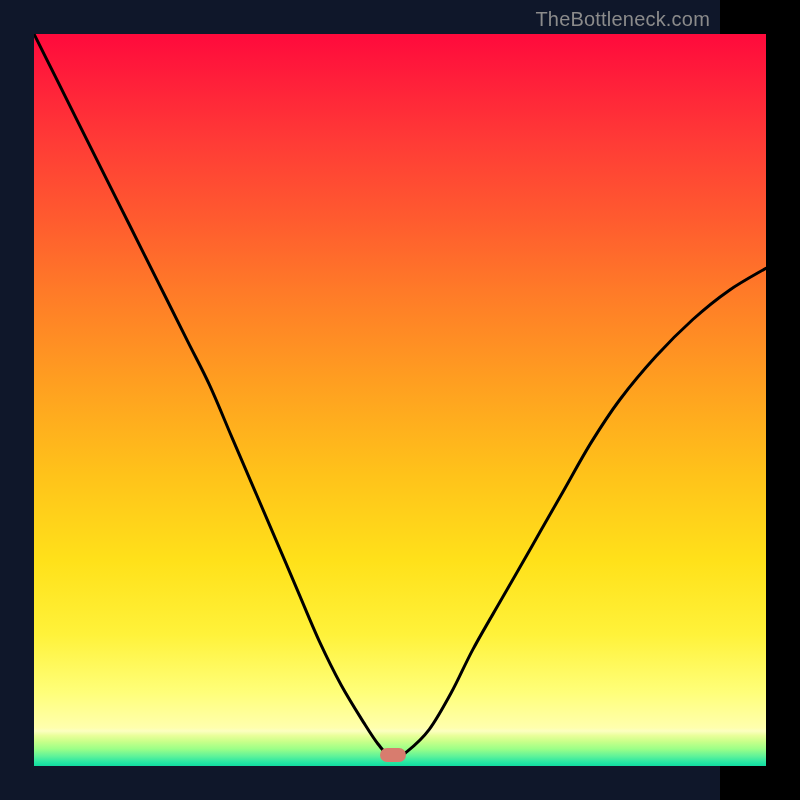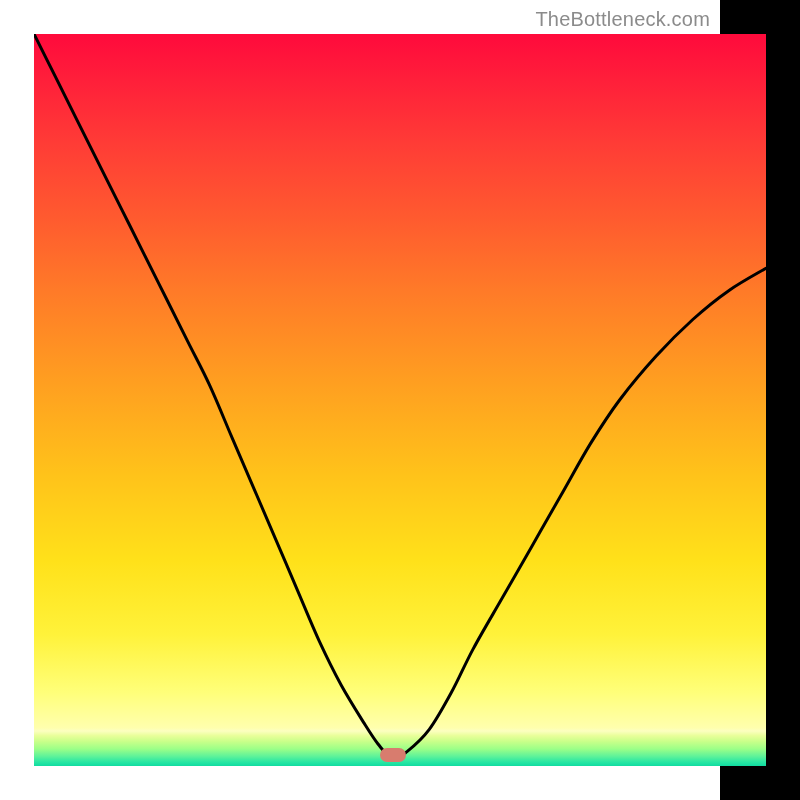--- a/index.html
+++ b/index.html
@@ -8,21 +8,21 @@
     width: 800px;
     height: 800px;
     background: #000;
     overflow: hidden;
     font-family: Arial, Helvetica, sans-serif;
   }
   .stage {
     position: relative;
     width: 720px;
     height: 800px;
-    background: #ffffff;
+    background: #0f172a;
     text-align: center;
   }
   .plot {
     position: absolute;
     left: 34px;
     top: 34px;
     width: 732px;
     height: 732px;
     overflow: hidden;
   }

